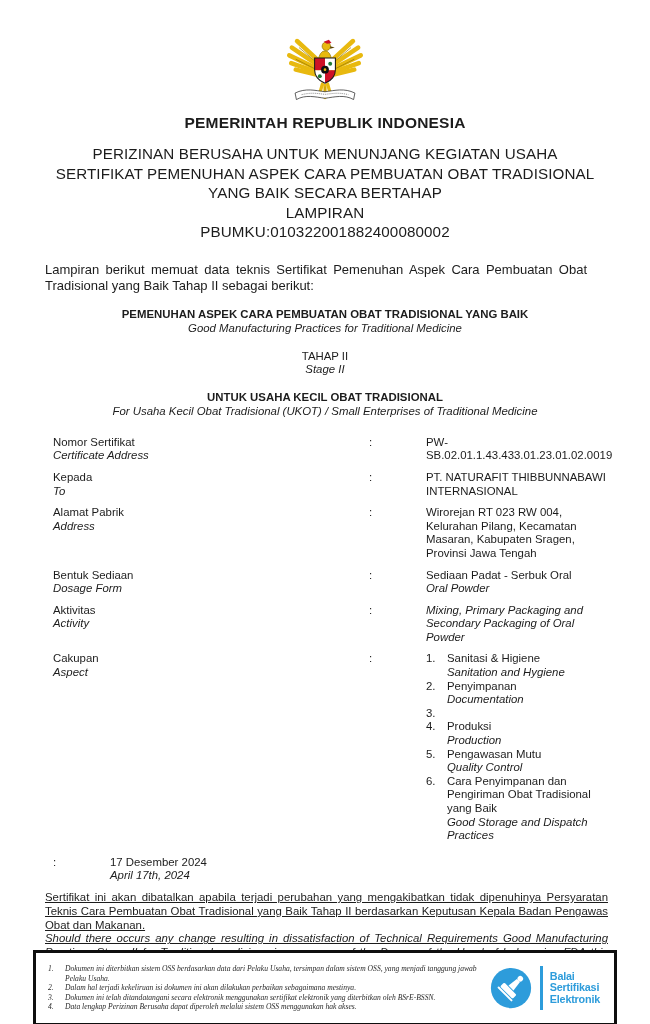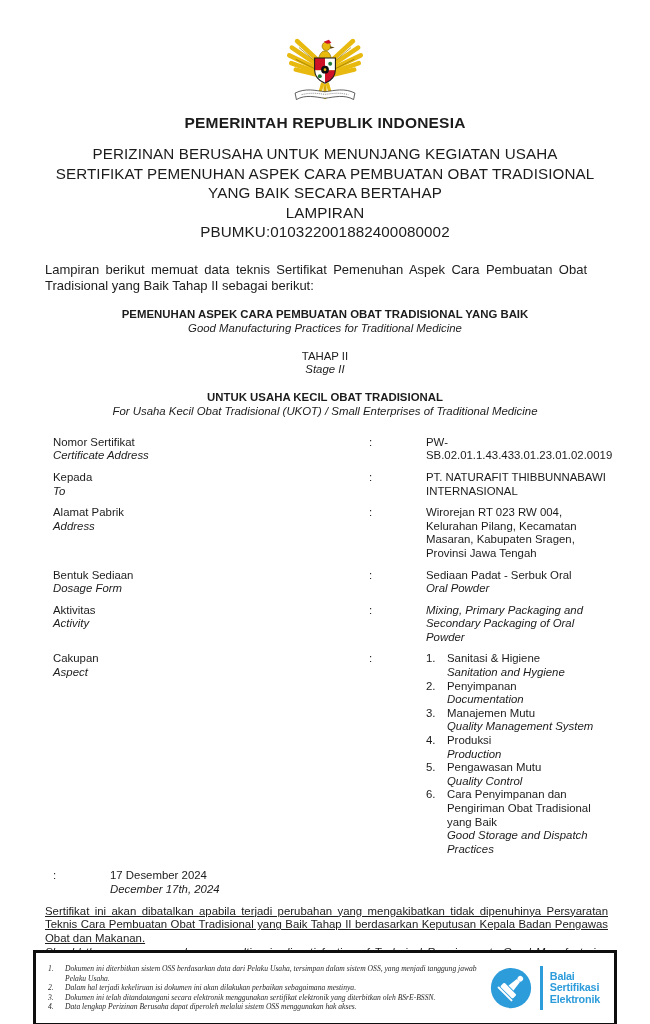--- a/index.html
+++ b/index.html
@@ -219,24 +219,20 @@
           </div>
           <div class="citem">
             <div class="cnum">2.</div>
             <div class="ctext">
               <div>Penyimpanan</div>
               <div class="en">Documentation</div>
             </div>
           </div>
           <div class="citem">
             <div class="cnum">3.</div>
-            <div class="ctext">
-              <div>Manajemen Mutu</div>
-              <div class="en">Quality Management System</div>
-            </div>
           </div>
           <div class="citem">
             <div class="cnum">4.</div>
             <div class="ctext">
               <div>Produksi</div>
               <div class="en">Production</div>
             </div>
           </div>
           <div class="citem">
             <div class="cnum">5.</div>
@@ -253,21 +249,21 @@
             </div>
           </div>
         </div>
       </div>
     </div>
 
     <div class="row row-last">
       <div class="colon">:</div>
       <div class="val">
         <div>17 Desember 2024</div>
-        <div class="en">December 17th, 2024</div>
+        <div class="en">April 17th, 2024</div>
       </div>
     </div>
 
   </div>
 
   <div class="closing">
     <div>Sertifikat ini akan dibatalkan apabila terjadi perubahan yang mengakibatkan tidak dipenuhinya Persyaratan Teknis Cara Pembuatan Obat Tradisional yang Baik Tahap II berdasarkan Keputusan Kepala Badan Pengawas Obat dan Makanan.</div>
     <div class="en">Should there occurs any change resulting in dissatisfaction of Technical Requirements Good Manufacturing Practices Stage II for Traditional medicines in pursuance of the Decree of the Head of Indonesian FDA this certificate shall be revoked.</div>
   </div>
 

